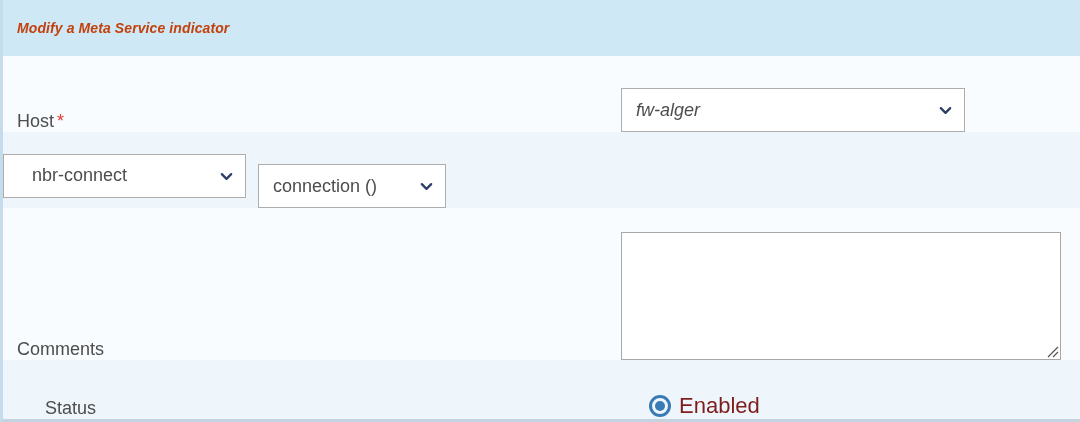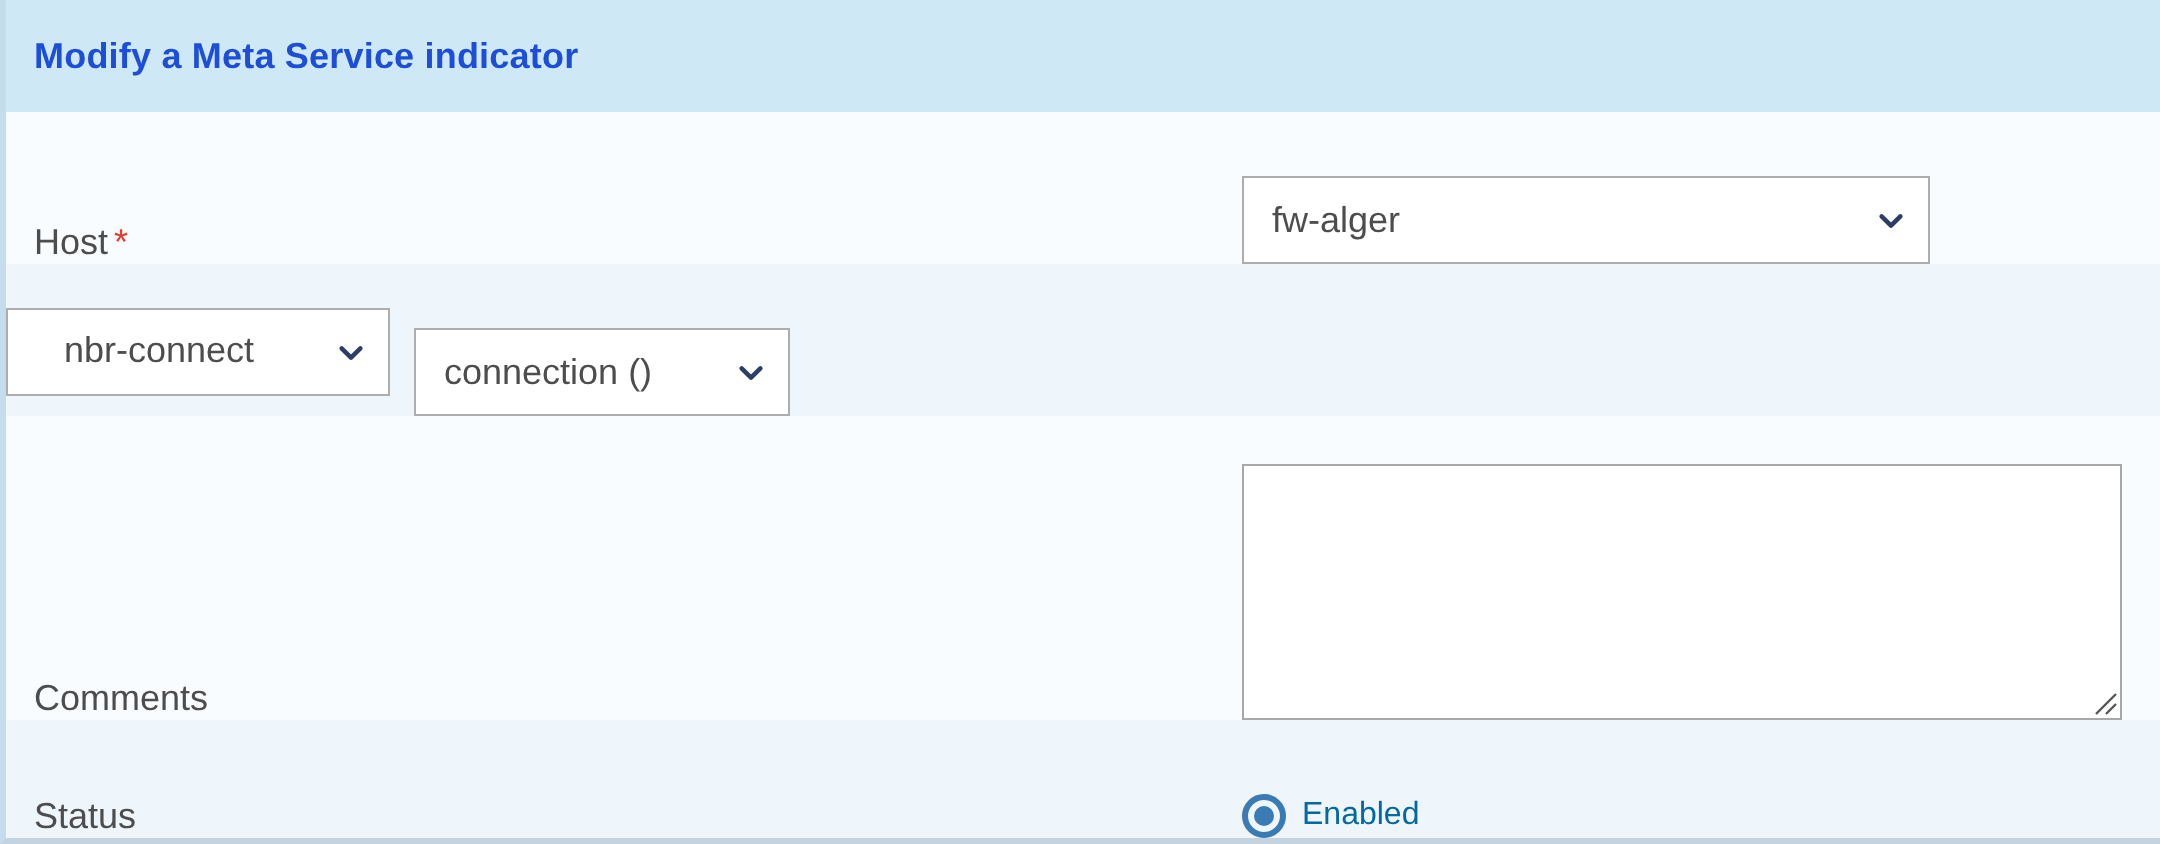--- a/index.html
+++ b/index.html
@@ -26,39 +26,40 @@
   
   .panel-header {
     height: 56px;
     background: #cfe8f6;
     display: flex;
     align-items: center;
     padding-left: 14px;
     box-sizing: border-box;
   }
   .panel-header .title {
-    font-size: 18px;
+    font-size: 14px;
     font-weight: bold;
-    color: #1d4ed8;
+    color: #c2410c;
     letter-spacing: 0.1px;
+    font-style: italic;
   }
 
   
   .form-row {
     display: flex;
     align-items: flex-end;
     box-sizing: border-box;
   }
   .row-alt-a { background: #f8fcff; }
   .row-alt-b { background: #eef5fb; }
 
   .row-host     { height: 76px; }
   .row-service  { height: 76px; }
   .row-comments { height: 152px; }
-  .row-status   { height: 59px; }
+  .row-status   { height: 59px; padding-left: 28px; }
 
   .row-label {
     width: 618px;
     flex: 0 0 618px;
     padding-left: 14px;
     box-sizing: border-box;
     font-size: 18px;
     color: #4d4d4d;
   }
   .req-star {
@@ -79,22 +80,22 @@
     background: #ffffff;
     border: 1px solid #adadad;
     box-sizing: border-box;
     display: flex;
     align-items: center;
     padding: 0 34px 0 14px;
     font-size: 18px;
     color: #4d4d4d;
     white-space: nowrap;
   }
-  .select-host    { width: 344px; }
-  .select-svc     { width: 192px; padding-left: 28px; }
+  .select-host    { width: 344px; font-style: italic; }
+  .select-svc     { width: 243px; padding-left: 28px; }
   .select-metric  { width: 188px; margin-left: 12px; margin-top: 21px; }
 
   .chevron {
     position: absolute;
     right: 11px;
     top: 50%;
     width: 15px;
     height: 15px;
     margin-top: -7px;
     display: block;
@@ -141,22 +142,22 @@
   }
   .radio-on  { border: 3px solid #3a7ab5; }
   .radio-off { border: 3px solid #7d7d7d; }
   .radio-dot {
     width: 10px;
     height: 10px;
     border-radius: 50%;
     background: #3a7ab5;
   }
   .radio-label {
-    font-size: 16px;
-    color: #0369a1;
+    font-size: 22px;
+    color: #7f1d1d;
   }
 </style>
 </head>
 <body>
 
 <div class="form-panel">
 
   <div class="panel-header">
     <span class="title">Modify a Meta Service indicator</span>
   </div>

